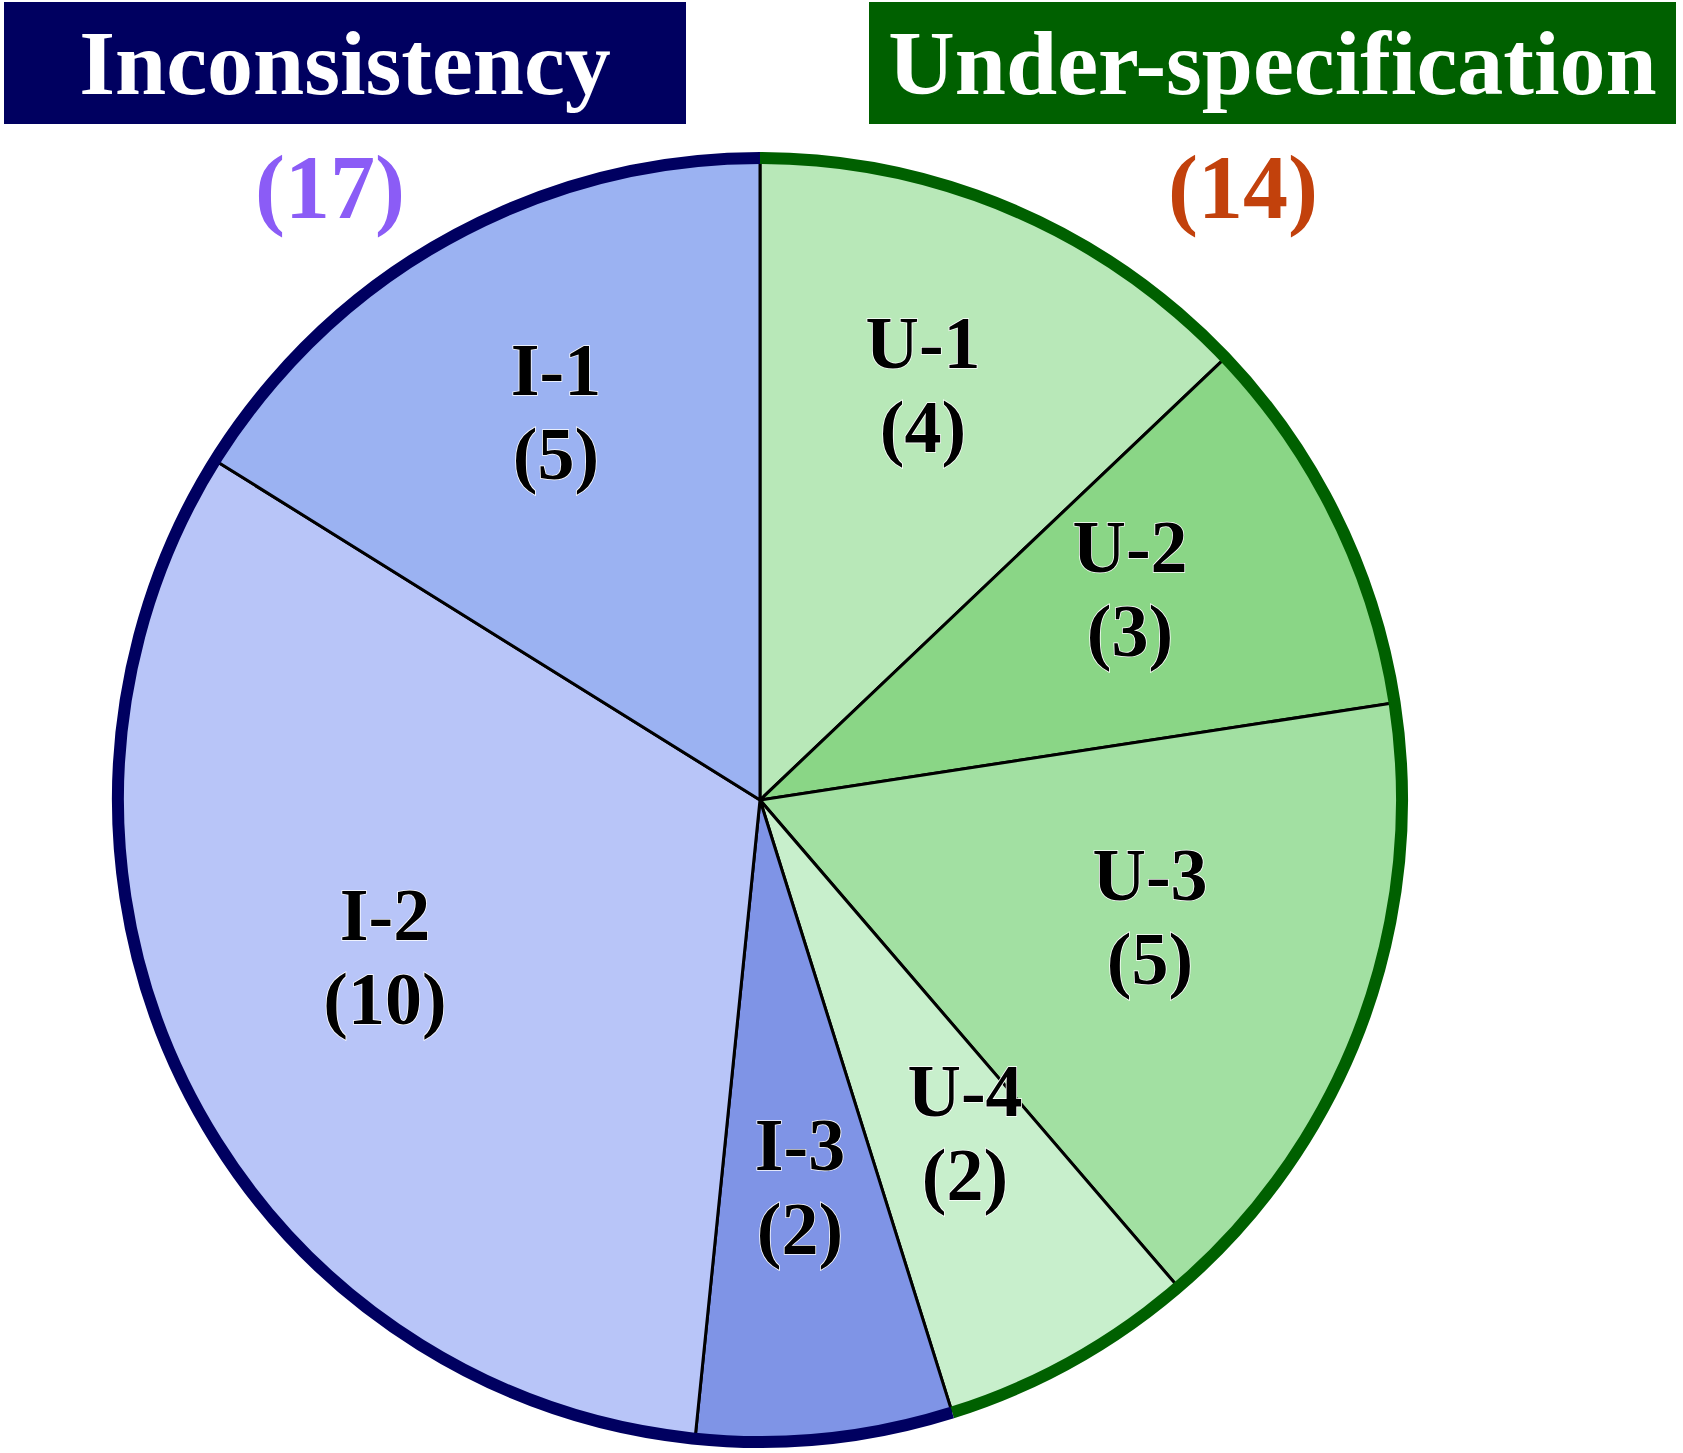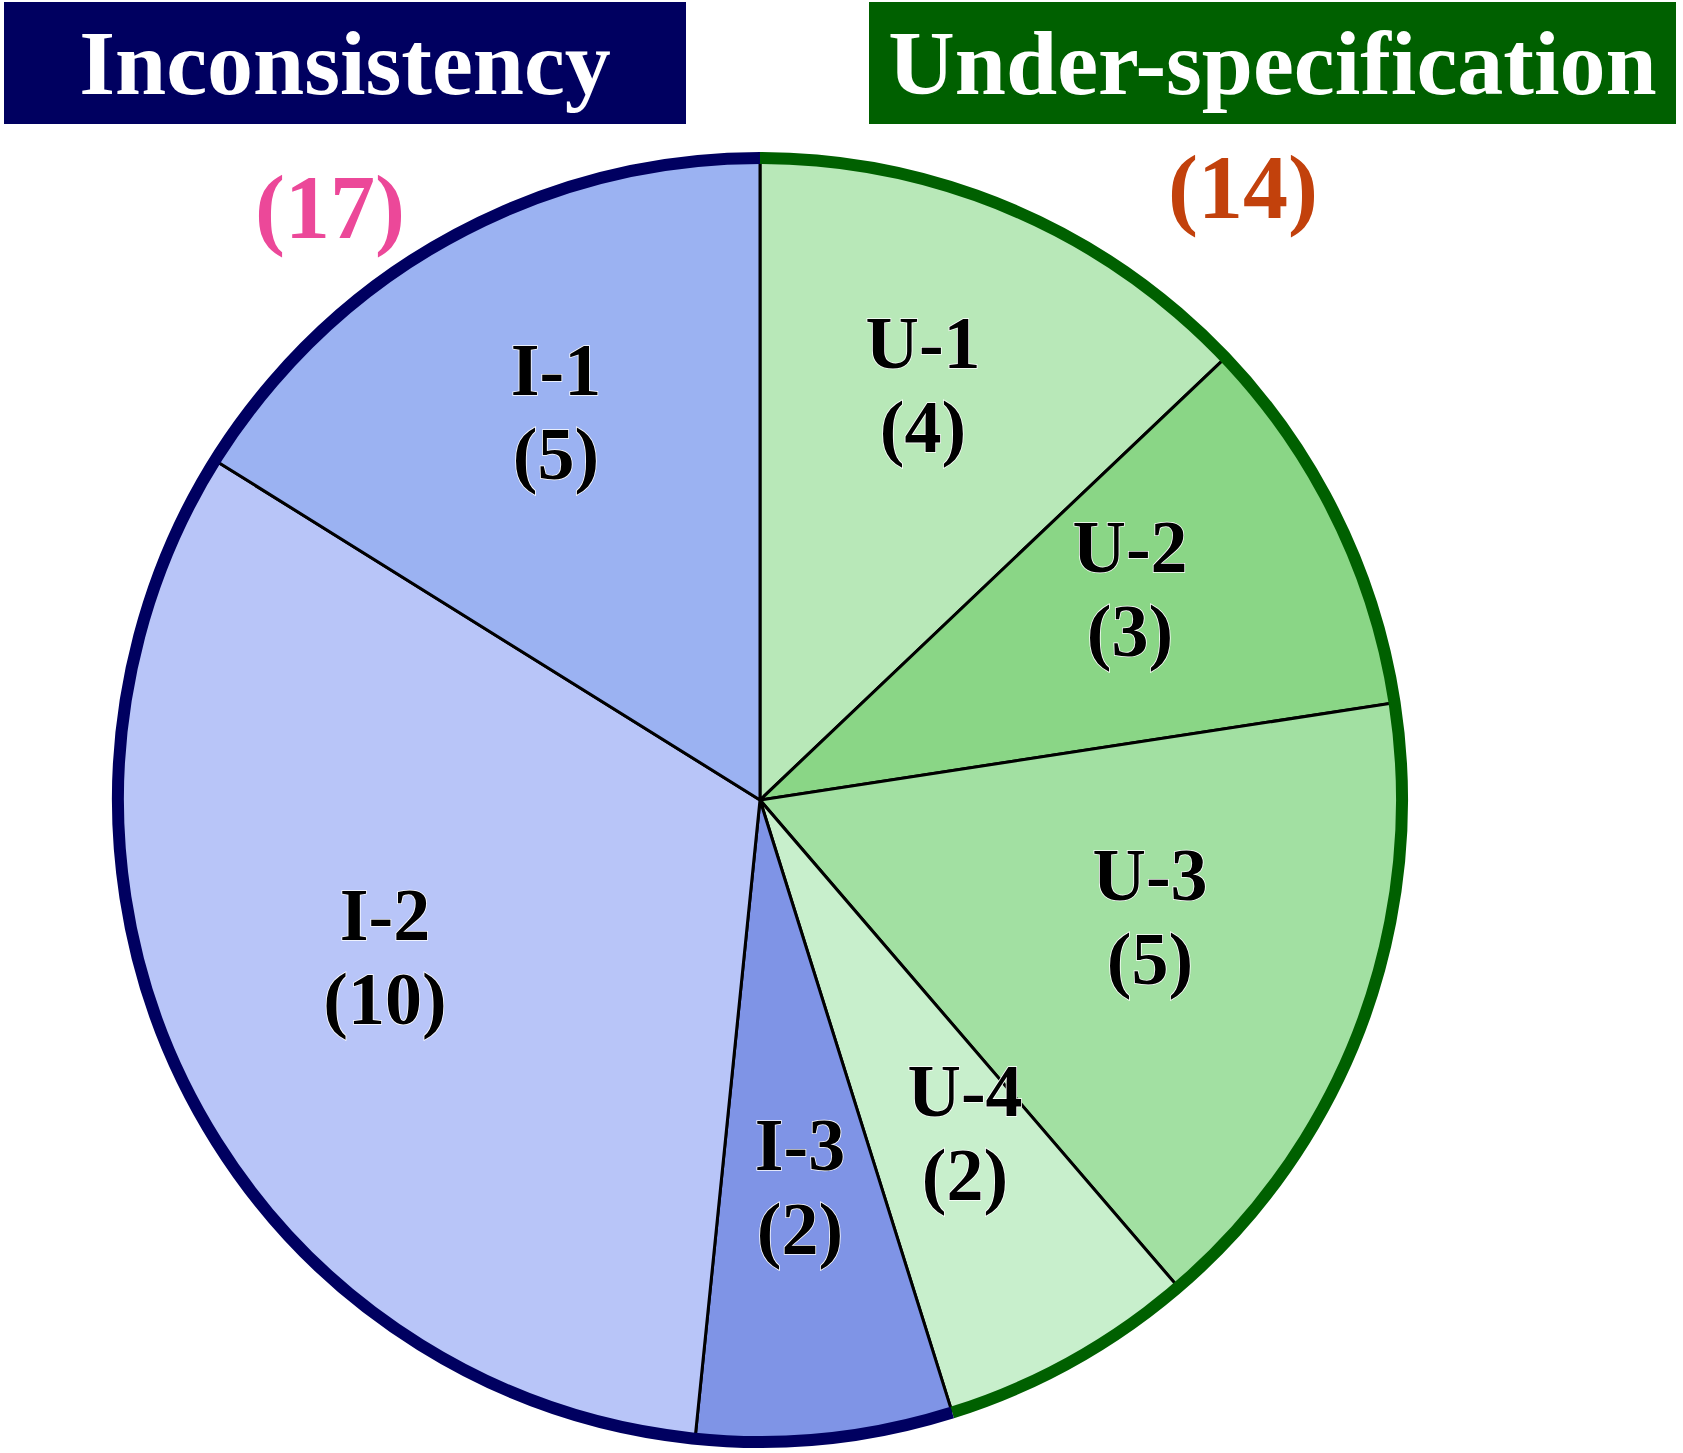--- a/index.html
+++ b/index.html
@@ -4,21 +4,21 @@
 <style>
   html, body { margin: 0; padding: 0; background: #ffffff; }
   body { width: 1683px; height: 1453px; position: relative; overflow: hidden;
          font-family: "Liberation Serif", "DejaVu Serif", serif; }
   .banner { position: absolute; top: 2px; height: 122px; color: #ffffff;
             font-weight: bold; font-size: 92px; line-height: 122px; text-align: center;
             white-space: nowrap; }
   .banner-left { left: 4px; width: 682px; background: #000060; }
   .banner-right { left: 857px; width: 807px; background: #006000; margin-left: 12px; }
   .group-count { position: absolute; top: 138px; font-weight: bold; font-size: 90px; line-height: 100px; }
-  .count-left { left: 255px; color: #ec4899; margin-top: 20px; }
+  .count-left { left: 255px; color: #8b5cf6; }
   .count-right { left: 1168px; color: #c2410c; }
   svg { position: absolute; left: 0; top: 0; }
   .slice-label { font-family: "Liberation Serif", "DejaVu Serif", serif; font-weight: bold; font-size: 74px;
                  fill: #000000; stroke: #ffffff; stroke-width: 1.5px; paint-order: stroke; text-anchor: middle; }
 </style>
 </head>
 <body>
 
 <div class="banner banner-left">Inconsistency</div>
 <div class="banner banner-right">Under-specification</div>

